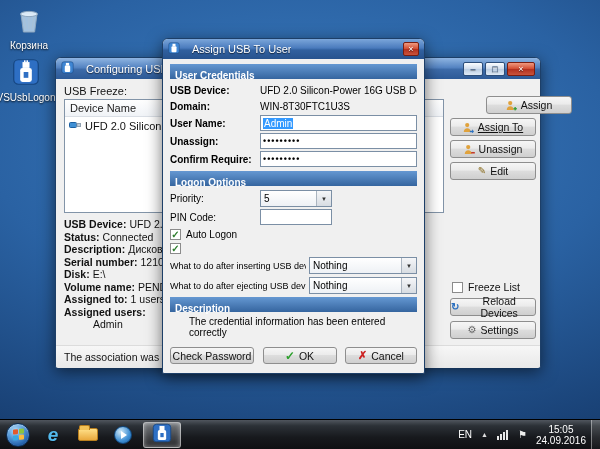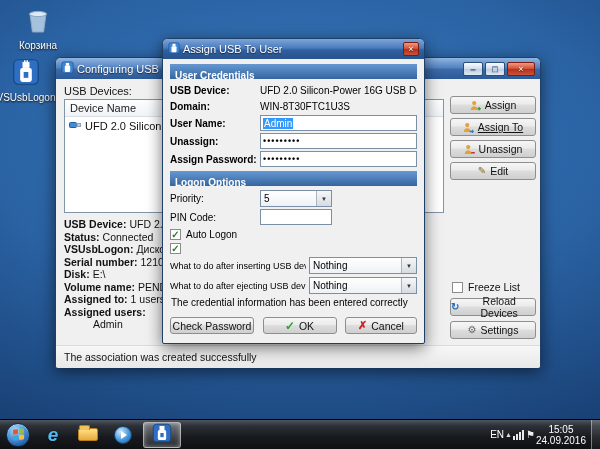--- a/index.html
+++ b/index.html
@@ -5,27 +5,27 @@
   * { box-sizing: border-box; margin: 0; padding: 0; }
   body { font-family: "Liberation Sans", sans-serif; }
   .screen {
     position: relative; width: 600px; height: 449px; overflow: hidden;
     background: radial-gradient(ellipse 130% 95% at 50% 32%, #3b7cc0 0%, #2a62a3 40%, #1a4378 72%, #0d2a50 100%);
   }
 
   
   .desktop-icon { position: absolute; width: 52px; display: flex; flex-direction: column; align-items: center; gap: 2px; cursor: default; }
   .desktop-icon .di-label { color: #fff; font-size: 10px; text-shadow: 0 1px 2px rgba(0,0,0,.95); text-align: center; }
-  #icon-recycle { left: 12px; top: 6px; }
+  #icon-recycle { left: 3px; top: 6px; }
   #icon-vsusb  { left: 0; top: 58px; }
 
   
   .window { position: absolute; background: #f0f0f0; border: 1px solid #1d3f68; border-radius: 6px 6px 2px 2px; box-shadow: 0 4px 16px rgba(0,0,0,.55); }
   .titlebar {
-    height: 21px; border-radius: 5px 5px 0 0; display: flex; align-items: center; gap: 3px; padding: 0 5px;
+    height: 21px; border-radius: 5px 5px 0 0; display: flex; align-items: center; gap: 12px; padding: 0 5px;
     background: linear-gradient(180deg, #8fb5e2 0%, #5584c2 45%, #3c6aa8 55%, #2d5a97 100%);
     color: #fff; font-size: 11px; text-shadow: 0 1px 1px rgba(0,0,0,.6);
   }
   .tb-title { white-space: nowrap; overflow: hidden; }
   .caption-buttons { margin-left: auto; display: flex; gap: 2px; }
   .cap-btn { width: 20px; height: 14px; border: 1px solid #2c4d79; border-radius: 2px; font-size: 9px; line-height: 12px; text-align: center; color: #26466e;
     background: linear-gradient(#fafdff, #cfdcec 50%, #b9cce2 50%, #dfeaf6); cursor: pointer; }
   .cap-btn.close { width: 28px; color: #fff; background: linear-gradient(#f09a81, #d14a30 50%, #b22e1d 50%, #c9543c); border-color: #7a1d10; }
 
   
@@ -38,21 +38,21 @@
   .list-item { display: flex; align-items: center; gap: 4px; padding: 2px 4px; }
   .details { position: absolute; left: 8px; top: 139px; font-size: 10.5px; line-height: 12.5px; }
   .det-row b { margin-right: 3px; }
   .det-row.indent { padding-left: 26px; }
   .status-bar { position: absolute; left: 0; right: 0; bottom: 0; height: 23px; border-top: 1px solid #dcdcdc;
     background: linear-gradient(#f7f7f7, #e8e8e8); display: flex; align-items: center; padding: 0 8px; font-size: 10.5px; border-radius: 0 0 2px 2px; }
 
   .btn { background: linear-gradient(#f6f6f6, #ebebeb 45%, #dddddd 50%, #cfcfcf); border: 1px solid #8e8e8e; border-radius: 3px;
     font-size: 10.5px; color: #111; display: flex; align-items: center; justify-content: center; gap: 4px; cursor: pointer; font-family: "Liberation Sans", sans-serif; }
   .side-btn { position: absolute; left: 394px; width: 86px; height: 18px; }
-  #btn-assign    { top: 17px; }
+  #btn-assign    { top: 17px; margin-left: 36px; }
   #btn-assign-to { top: 39px; text-decoration: underline; }
   #btn-unassign  { top: 61px; }
   #btn-edit      { top: 83px; }
   #btn-reload    { top: 219px; }
   #btn-settings  { top: 242px; }
   #freeze-row { position: absolute; left: 396px; top: 202px; display: flex; align-items: center; gap: 5px; font-size: 10.5px; }
 
   .glyph-icon { font-size: 10px; line-height: 10px; }
   .person-svg { width: 11px; height: 11px; display: block; }
 
@@ -75,21 +75,21 @@
   .mb4 { margin-bottom: 4px; }
   .combo { height: 17px; border: 1px solid #7b8fa5; background: linear-gradient(#ffffff, #eef1f5); display: flex; align-items: center;
     font-size: 10px; padding-left: 3px; cursor: pointer; flex-shrink: 0; }
   .combo.small { width: 72px; }
   .combo.wide  { width: 108px; }
   .arrow-btn { margin-left: auto; width: 15px; align-self: stretch; background: linear-gradient(#f5f6f8, #d7dce2); border-left: 1px solid #aab4bf;
     display: flex; align-items: center; justify-content: center; font-size: 6px; color: #333; }
   .cb-row { display: flex; align-items: center; gap: 5px; margin-bottom: 3px; font-size: 10px; }
   .combo-row { display: flex; align-items: center; justify-content: space-between; margin-bottom: 3px; font-size: 9px; }
   .combo-row .cr-lbl { white-space: nowrap; overflow: hidden; margin-right: 3px; }
-  .desc-text { font-size: 10px; margin: 2px 0 9px 1px; }
+  .desc-text { font-size: 10px; margin: 2px 0 9px 19px; }
   .dlg-buttons { display: flex; justify-content: space-between; margin-top: 3px; }
   .dlg-btn { height: 17px; }
   #btn-check-pwd { width: 84px; }
   #btn-ok { width: 74px; }
   #btn-cancel { width: 72px; }
   .ok-glyph { color: #2ca02c; font-weight: bold; font-size: 12px; }
   .cancel-glyph { color: #cc2222; font-weight: bold; font-size: 11px; }
 
   
   .taskbar { position: absolute; left: 0; bottom: 0; width: 100%; height: 30px; z-index: 10;
@@ -103,21 +103,21 @@
   .flag i { border-radius: 1px; }
   .task-icons { display: flex; align-items: center; gap: 5px; }
   .task-icon { width: 30px; height: 26px; display: flex; align-items: center; justify-content: center; border-radius: 3px; cursor: pointer; }
   .task-icon.active { width: 38px; background: linear-gradient(rgba(255,255,255,.32), rgba(255,255,255,.10));
     border: 1px solid rgba(255,255,255,.55); box-shadow: inset 0 0 5px rgba(255,255,255,.45); }
   .ie-e { font-size: 19px; font-style: italic; font-weight: bold; color: #53b9ec; text-shadow: 0 1px 2px rgba(0,0,0,.6); }
   .folder { width: 20px; height: 13px; background: linear-gradient(#ffe089, #e9a93d); border-radius: 2px; position: relative; border: 1px solid #b97f1e; }
   .folder::before { content: ""; position: absolute; left: 0; top: -4px; width: 9px; height: 4px; background: #f3c257; border-radius: 2px 2px 0 0; border: 1px solid #b97f1e; border-bottom: none; }
   .wmp { width: 18px; height: 18px; border-radius: 50%; background: radial-gradient(circle at 35% 30%, #cfe8f7, #3f8fd4 60%, #1c5fa0); border: 1px solid #12497f; display: flex; align-items: center; justify-content: center; }
   .wmp i { display: block; width: 0; height: 0; border-left: 6px solid #fff; border-top: 4px solid transparent; border-bottom: 4px solid transparent; margin-left: 2px; }
-  .tray { margin-left: auto; display: flex; align-items: center; gap: 1px; padding-right: 14px; color: #fff; }
+  .tray { margin-left: auto; display: flex; align-items: center; gap: 9px; padding-right: 14px; color: #fff; }
   .tray-lang { font-size: 10px; cursor: pointer; }
   .tray-arrow { font-size: 7px; color: #ddd; cursor: pointer; }
   .tray-glyph { font-size: 10px; color: #eee; cursor: pointer; }
   .clock { text-align: center; font-size: 10px; line-height: 11px; cursor: default; }
   .show-desktop { position: absolute; right: 0; top: 0; width: 9px; height: 100%; border-left: 1px solid rgba(255,255,255,.4);
     background: linear-gradient(rgba(255,255,255,.15), rgba(255,255,255,.03)); cursor: pointer; }
 </style>
 </head>
 <body>
 
@@ -158,41 +158,41 @@
         </svg>
       </span>
       <span class="tb-title">Configuring USB Logon Settings</span>
       <span class="caption-buttons">
         <span class="cap-btn">–</span>
         <span class="cap-btn">□</span>
         <span class="cap-btn close">×</span>
       </span>
     </div>
     <div class="mw-body">
-      <span class="label-usb-devices">USB Devices:</span>
+      <span class="label-usb-devices">USB Freeze:</span>
 
       <div class="listbox">
         <div class="list-header">
           <span>Device Name</span>
         </div>
         <div class="list-item">
           <span>
             <svg width="12" height="12" viewBox="0 0 12 12">
               <rect x="0.5" y="3.5" width="7" height="5" rx="1" fill="#3f8fd4" stroke="#1c5fa0"></rect>
               <rect x="8" y="4.5" width="3.5" height="3" fill="#c2cdd8" stroke="#8fa0b0"></rect>
             </svg>
           </span>
           <span>UFD 2.0 Silicon-Power 16G USB Device</span>
         </div>
       </div>
 
       <div class="details">
         <div class="det-row"><b>USB Device:</b><span>UFD 2.0 Silicon-Power 16G USB Device</span></div>
         <div class="det-row"><b>Status:</b><span>Connected</span></div>
-        <div class="det-row"><b>VSUsbLogon:</b><span>Дисковый накопитель</span></div>
+        <div class="det-row"><b>Description:</b><span>Дисковый накопитель</span></div>
         <div class="det-row"><b>Serial number:</b><span>1210177401500</span></div>
         <div class="det-row"><b>Disk:</b><span>E:\</span></div>
         <div class="det-row"><b>Volume name:</b><span>PENDRIVE</span></div>
         <div class="det-row"><b>Assigned to:</b><span>1 users</span></div>
         <div class="det-row"><b>Assigned users:</b><span></span></div>
         <div class="det-row indent"><b></b><span>Admin</span></div>
       </div>
 
       <button class="btn side-btn" id="btn-assign">
         <span>
@@ -282,21 +282,21 @@
           <span class="sel">Admin</span>
         </span>
       </div>
       <div class="form-row">
         <span class="lbl">Unassign:</span>
         <span class="txt-input">
           <span class="pwd">•••••••••</span>
         </span>
       </div>
       <div class="form-row mb4">
-        <span class="lbl">Assign Password:</span>
+        <span class="lbl">Confirm Require:</span>
         <span class="txt-input">
           <span class="pwd">•••••••••</span>
         </span>
       </div>
 
       <div class="section-header">Logon Options</div>
 
       <div class="form-row">
         <span class="lbl" style="font-weight:normal">Priority:</span>
         <span class="combo small">
@@ -327,20 +327,21 @@
         </span>
       </div>
       <div class="combo-row mb4">
         <span class="cr-lbl">What to do after ejecting USB device:</span>
         <span class="combo wide">
           <span>Nothing</span>
           <span class="arrow-btn">▼</span>
         </span>
       </div>
 
+      <div class="section-header">Description</div>
       <div class="desc-text">The credential information has been entered correctly</div>
 
       <div class="dlg-buttons">
         <button class="btn dlg-btn" id="btn-check-pwd">
           <span>Check Password</span>
         </button>
         <button class="btn dlg-btn" id="btn-ok">
           <span class="ok-glyph">✓</span>
           <span>OK</span>
         </button>

